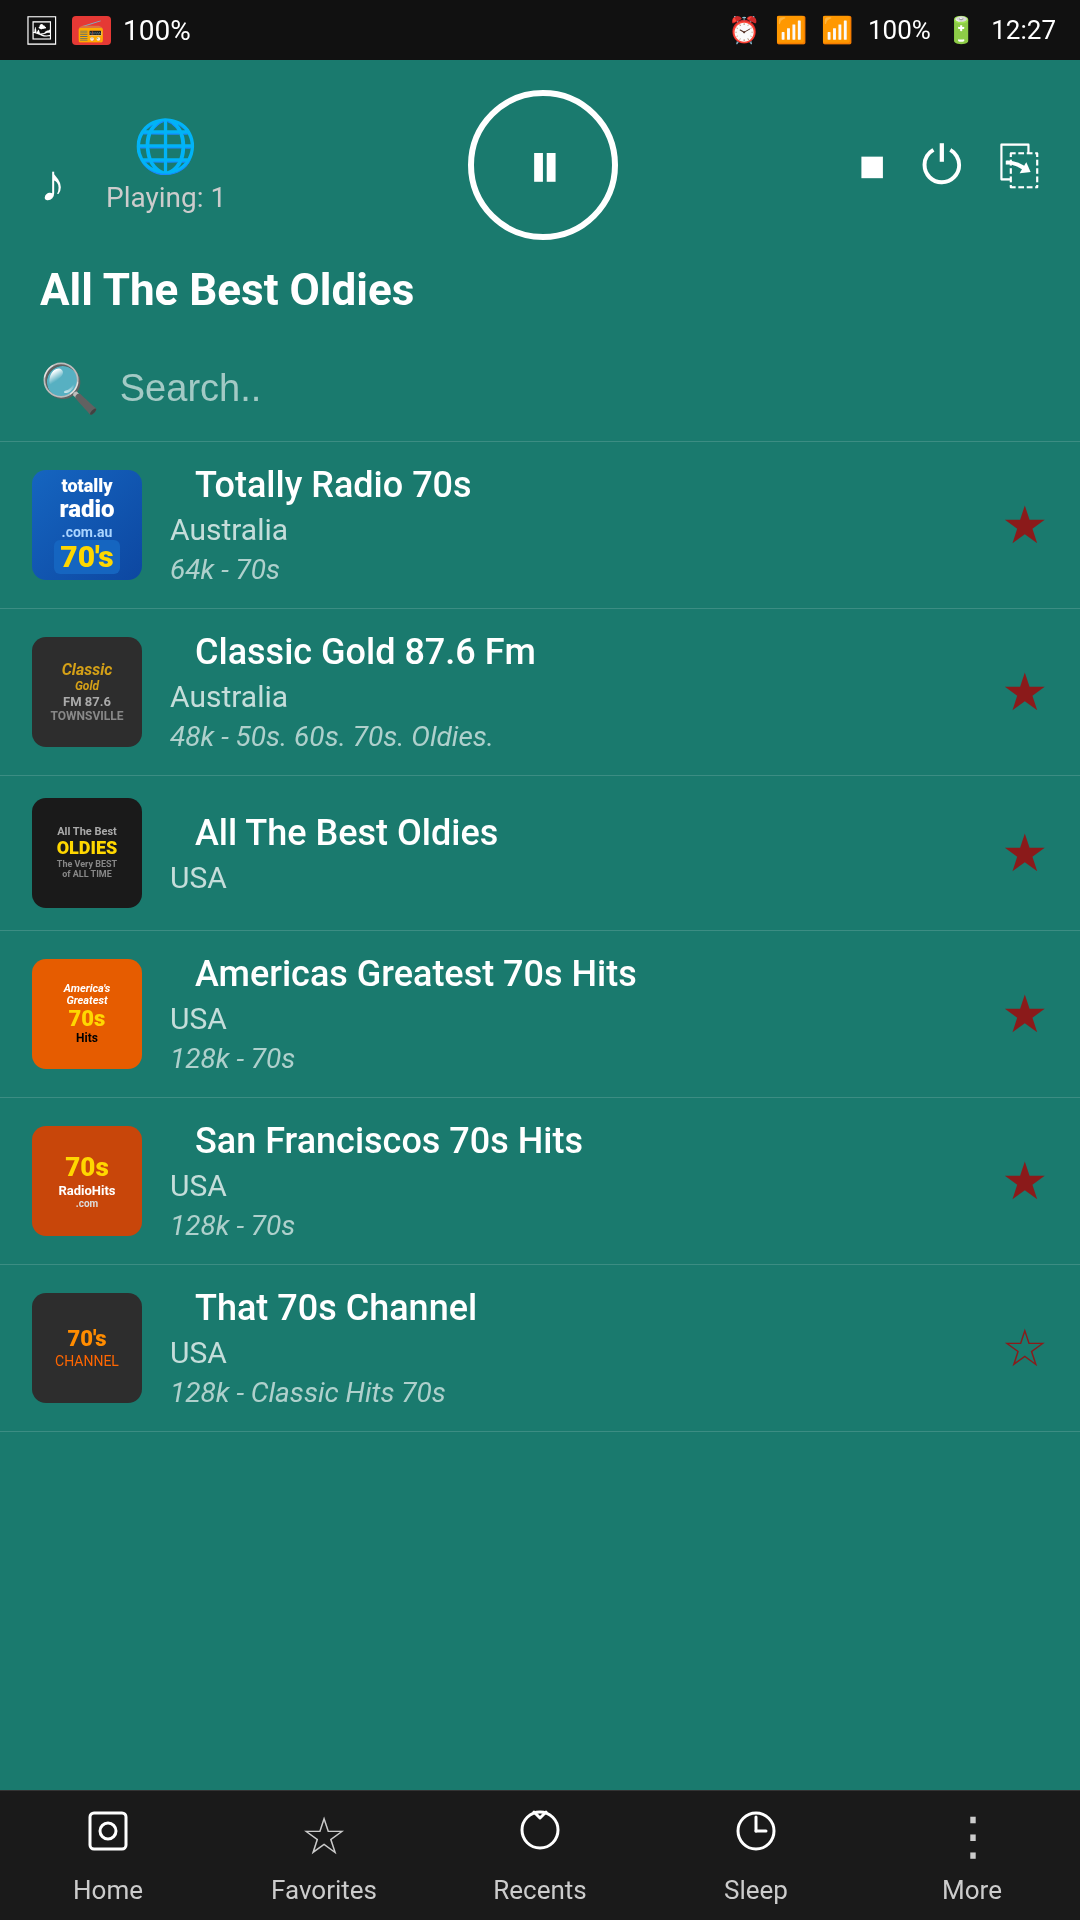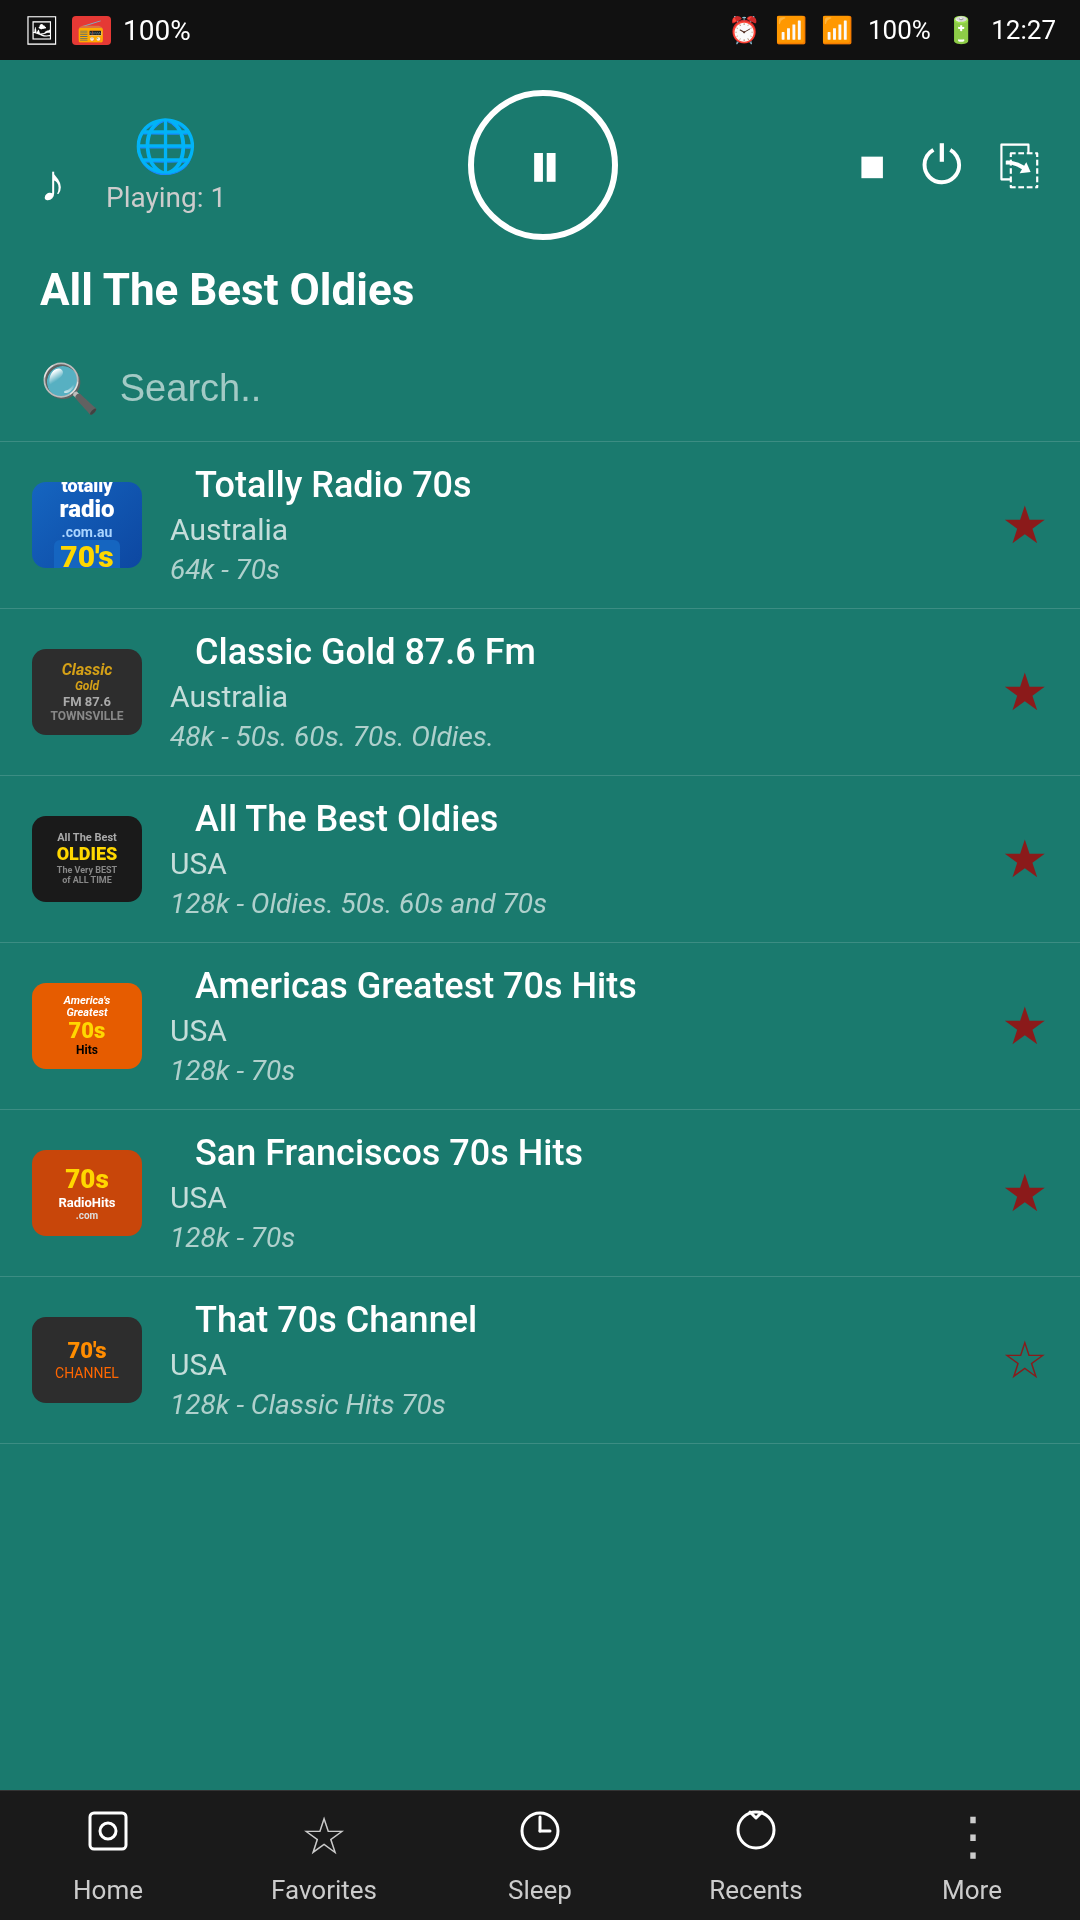--- a/index.html
+++ b/index.html
@@ -95,21 +95,21 @@
     .station-item {
       display: flex;
       align-items: center;
       padding: 22px 32px;
       border-bottom: 1px solid rgba(255,255,255,0.15);
       gap: 28px;
       cursor: pointer;
     }
     .station-logo {
       width: 110px;
-      height: 86px;
+      height: 110px;
       border-radius: 14px;
       background: #333;
       flex-shrink: 0;
       overflow: hidden;
       display: flex;
       align-items: center;
       justify-content: center;
       font-size: 18px;
       font-weight: bold;
       color: white;
@@ -246,21 +246,20 @@
     <div class="station-logo logo-atbo">
       <div style="text-align:center;line-height:1.1;padding:4px;">
         <div style="font-size:11px;color:#aaa;">All The Best</div>
         <div style="font-size:18px;font-weight:900;color:#ffd700;text-transform:uppercase;">OLDIES</div>
         <div style="font-size:9px;color:#888;margin-top:2px;">The Very BEST<br>of ALL TIME</div>
       </div>
     </div>
     <div class="station-info">
       <div class="station-name">All The Best Oldies</div>
       <div class="station-country">USA</div>
-      <div class="station-meta">128k - Oldies. 50s. 60s and 70s</div>
     </div>
     <span class="star-btn star-filled">★</span>
   </div>
 
   <div class="station-item">
     <div class="station-logo logo-ag70s">
       <div style="text-align:center;line-height:1.1;padding:4px;">
         <div style="font-size:11px;font-style:italic;color:#fff;font-weight:bold;">America's</div>
         <div style="font-size:11px;font-style:italic;color:#fff;font-weight:bold;">Greatest</div>
         <div style="font-size:22px;font-weight:900;color:#ffd700;">70s</div>
@@ -316,37 +315,37 @@
       <svg width="48" height="48" viewBox="0 0 48 48" fill="none">
         <rect x="6" y="6" width="36" height="36" rx="4" stroke="white" stroke-width="3" fill="none"></rect>
         <circle cx="24" cy="24" r="8" stroke="white" stroke-width="3" fill="none"></circle>
       </svg>
     </span>
     <span class="nav-label">Home</span>
   </div>
   <div class="nav-item">
     <span class="nav-icon" style="font-size:52px;color:#ccc;">☆</span>
     <span class="nav-label">Favorites</span>
+  </div>
+  <div class="nav-item">
+    <span class="nav-icon" style="font-size:52px;color:#ccc;">
+      <svg width="48" height="48" viewBox="0 0 48 48" fill="none">
+        <circle cx="24" cy="24" r="18" stroke="white" stroke-width="3" fill="none"></circle>
+        <path d="M24 12 L18 6 M24 12 L30 6" stroke="white" stroke-width="3" stroke-linecap="round"></path>
+      </svg>
+    </span>
+    <span class="nav-label">Recents</span>
   </div>
   <div class="nav-item">
     <span class="nav-icon">
       <svg width="48" height="48" viewBox="0 0 48 48" fill="none">
         <circle cx="24" cy="24" r="18" stroke="white" stroke-width="3" fill="none"></circle>
         <line x1="24" y1="10" x2="24" y2="24" stroke="white" stroke-width="3" stroke-linecap="round"></line>
         <line x1="24" y1="24" x2="34" y2="24" stroke="white" stroke-width="3" stroke-linecap="round"></line>
       </svg>
     </span>
     <span class="nav-label">Sleep</span>
   </div>
   <div class="nav-item">
-    <span class="nav-icon" style="font-size:52px;color:#ccc;">
-      <svg width="48" height="48" viewBox="0 0 48 48" fill="none">
-        <circle cx="24" cy="24" r="18" stroke="white" stroke-width="3" fill="none"></circle>
-        <path d="M24 12 L18 6 M24 12 L30 6" stroke="white" stroke-width="3" stroke-linecap="round"></path>
-      </svg>
-    </span>
-    <span class="nav-label">Recents</span>
-  </div>
-  <div class="nav-item">
     <span class="nav-icon" style="font-size:52px;color:#ccc;letter-spacing:-2px;">⋮</span>
     <span class="nav-label">More</span>
   </div>
 </div>
 
 </body></html>

